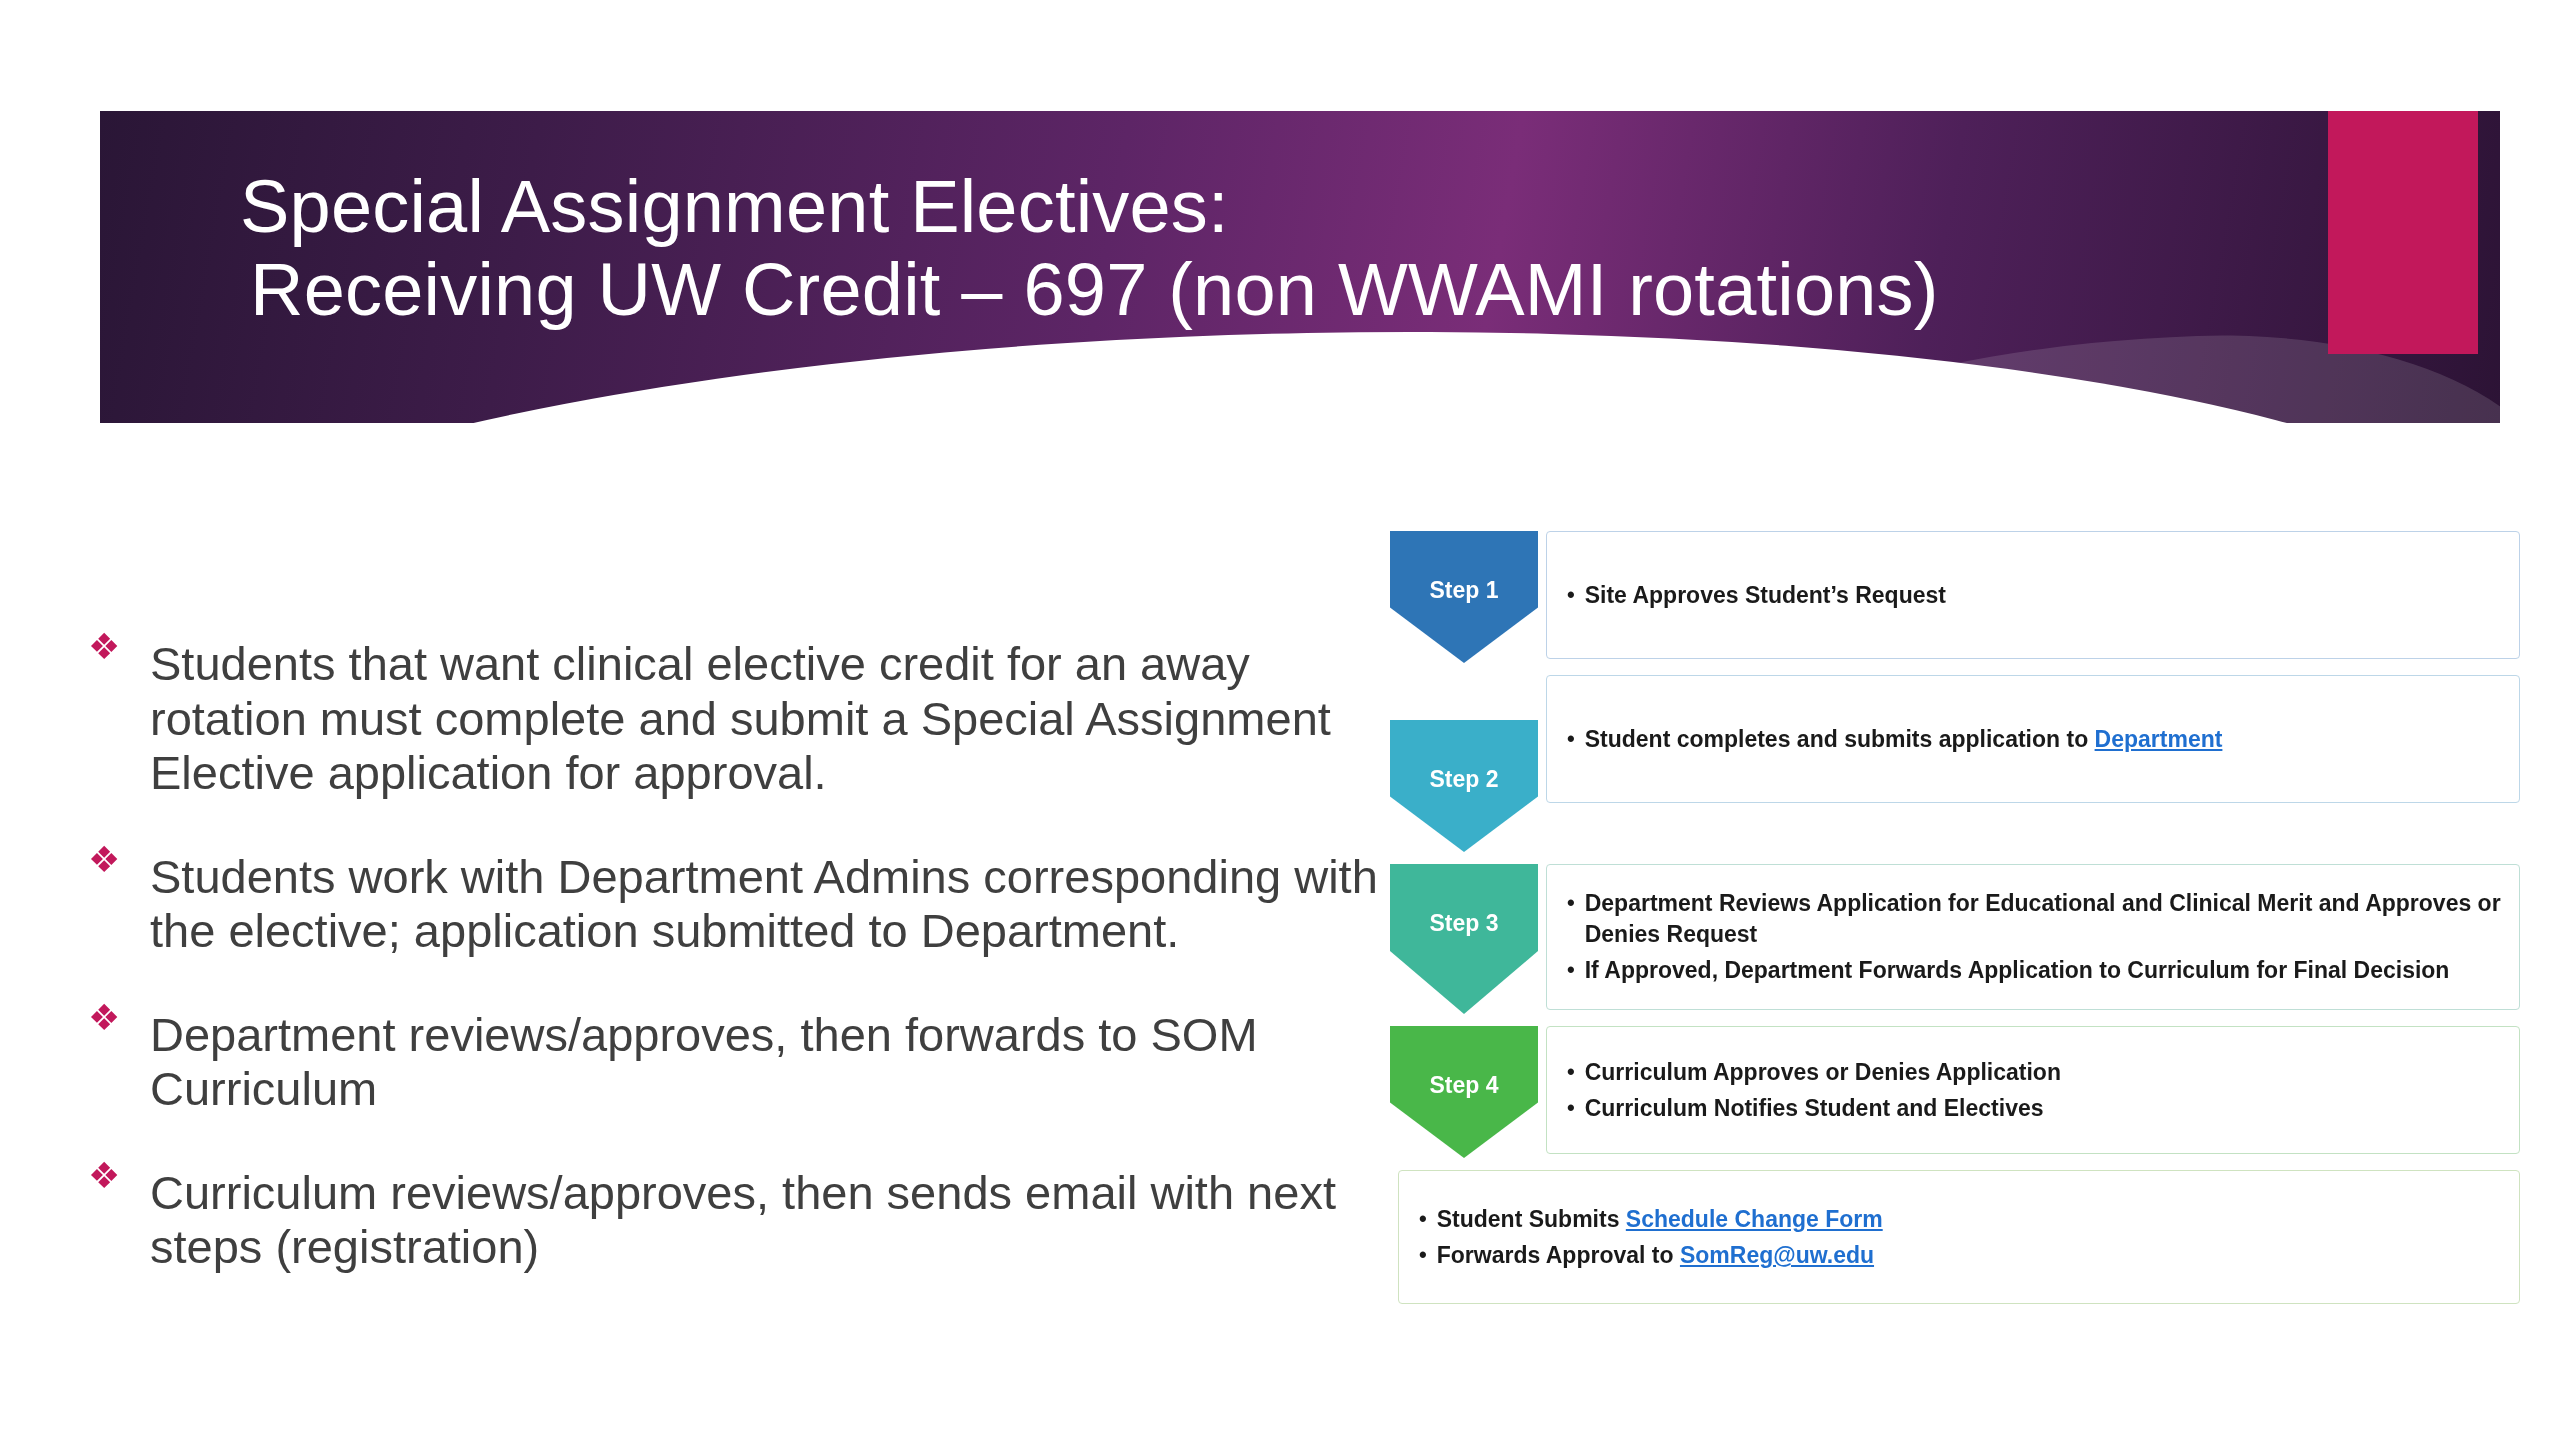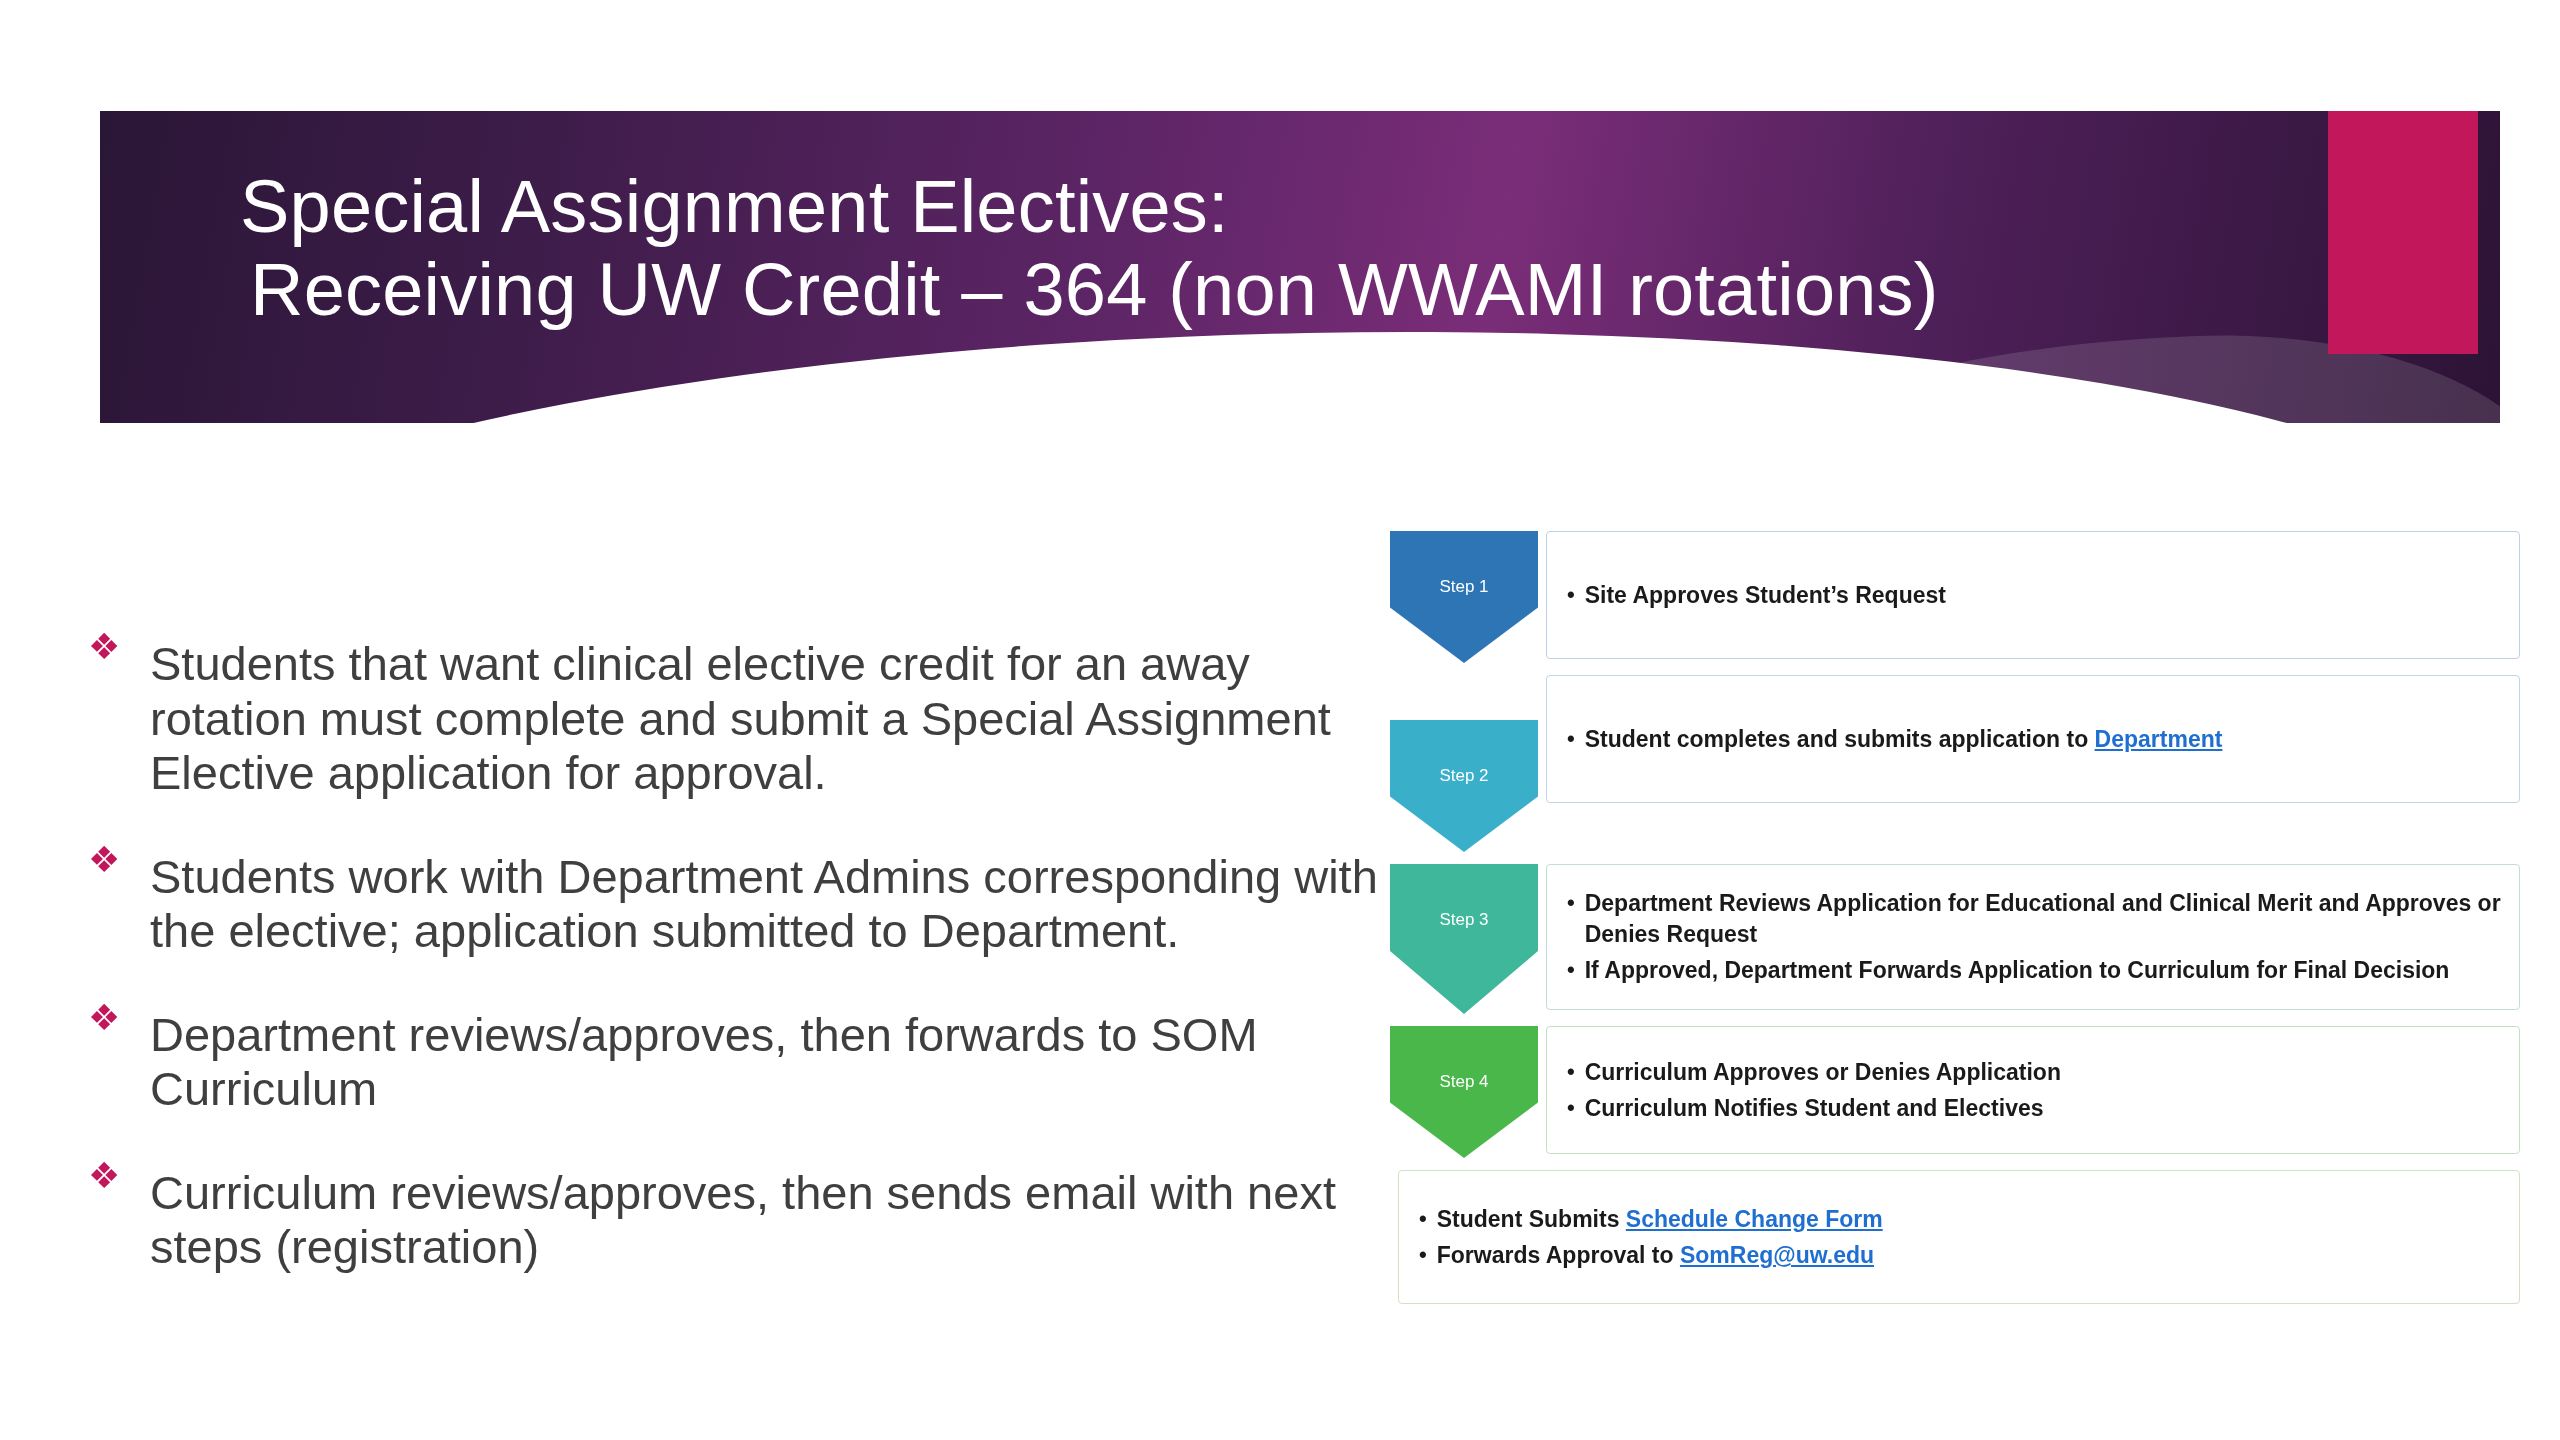--- a/index.html
+++ b/index.html
@@ -127,22 +127,22 @@
     position: relative;
     display: flex;
     align-items: stretch;
     margin-bottom: 12px;
   }
   .chevron {
     position: relative;
     flex: 0 0 auto;
     width: 148px;
     color: #ffffff;
-    font-size: 17px;
-    font-weight: normal;
+    font-size: 23px;
+    font-weight: bold;
     display: flex;
     align-items: flex-start;
     justify-content: center;
     clip-path: polygon(0 0, 100% 0, 100% 58%, 50% 100%, 0 58%);
     -webkit-clip-path: polygon(0 0, 100% 0, 100% 58%, 50% 100%, 0 58%);
   }
   .chevron span {
     margin-top: 46px;
   }
   .panel {
@@ -200,21 +200,21 @@
 
   <div class="banner-wrap">
     <div class="banner-main"></div>
     <div class="banner-curve-accent"></div>
     <div class="pink-tab"></div>
     <div class="banner-curve"></div>
   </div>
 
   <div class="title-block">
     <span class="title-line1">Special Assignment Electives:</span>
-    <span class="title-line2">Receiving UW Credit – 364 (non WWAMI rotations)</span>
+    <span class="title-line2">Receiving UW Credit – 697 (non WWAMI rotations)</span>
   </div>
 
   <div class="bullets">
     <div class="bullet">
       <div class="bullet-marker">❖</div>
       <div class="bullet-text">Students that want clinical elective credit for an away rotation must complete and submit a Special Assignment Elective application for approval.</div>
     </div>
     <div class="bullet">
       <div class="bullet-marker">❖</div>
       <div class="bullet-text">Students work with Department Admins corresponding with the elective; application submitted to Department.</div>

